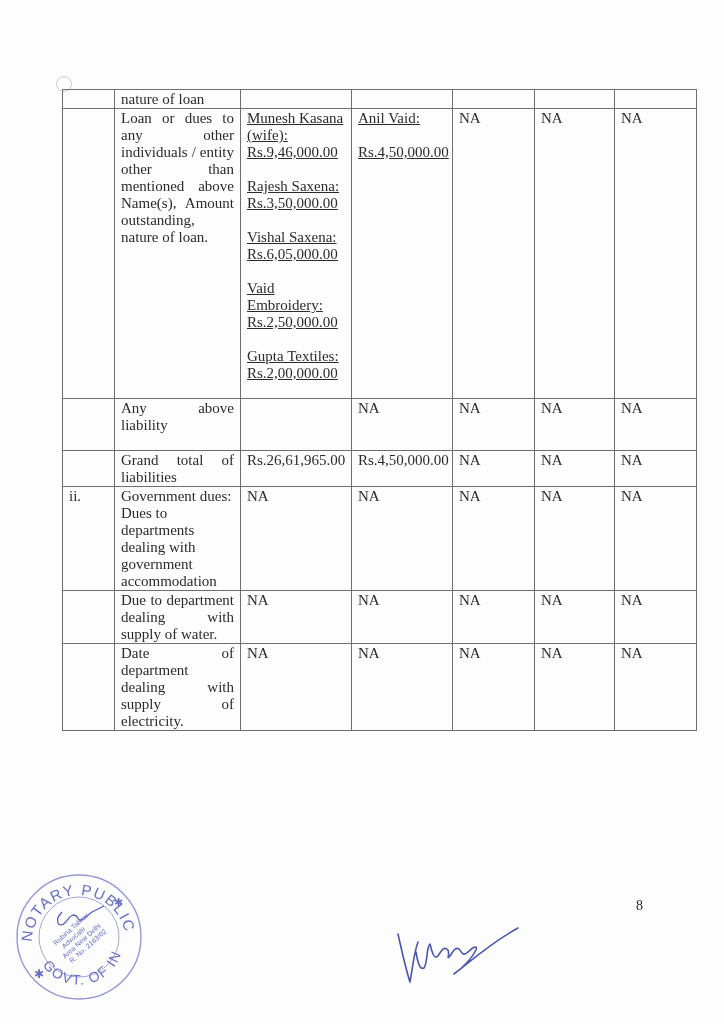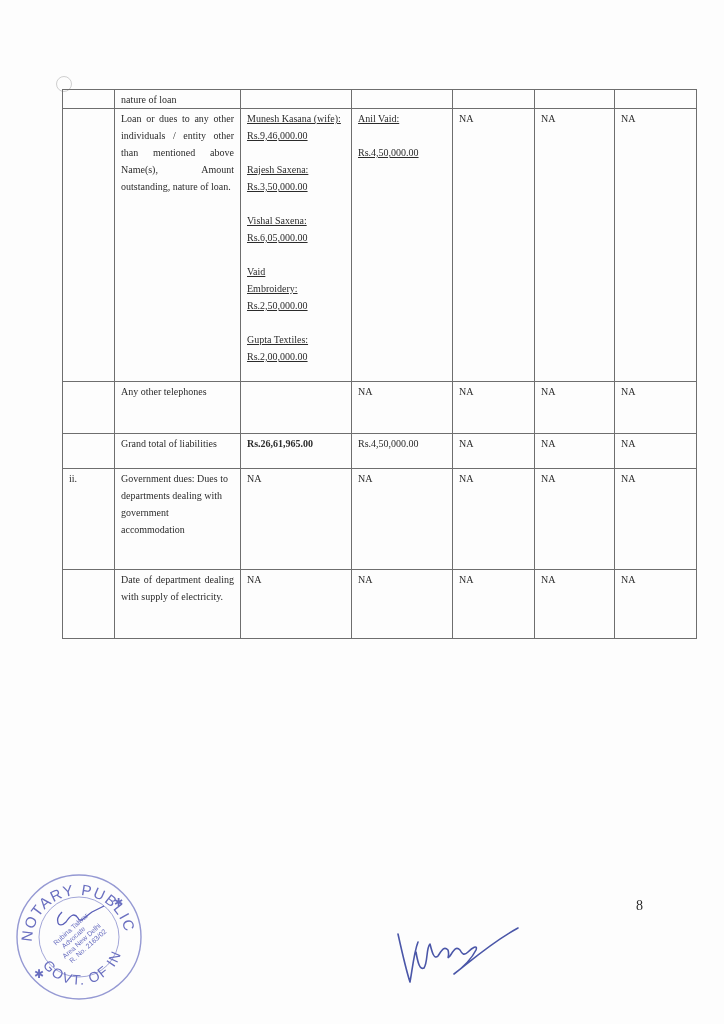--- a/index.html
+++ b/index.html
@@ -5,28 +5,28 @@
   html, body { margin: 0; padding: 0; }
   body {
     width: 724px; height: 1024px; background: #ffffff; position: relative;
     font-family: "Liberation Serif", "DejaVu Serif", serif; color: #2b2b2b;
     overflow: hidden;
   }
   .page { position: absolute; left: 0; top: 0; width: 724px; height: 1024px; background: #fdfdfd; }
   .punch-hole { position: absolute; left: 56px; top: 76px; width: 14px; height: 14px; border: 1px solid #cfcfcf; border-radius: 50%; }
   table.liab {
     position: absolute; left: 62px; top: 89px; border-collapse: collapse;
-    table-layout: fixed; width: 634px; font-size: 10px; line-height: 17px;
+    table-layout: fixed; width: 634px; font-size: 15px; line-height: 17px;
   }
   table.liab td {
     border: 1px solid #6e6e6e; vertical-align: top; padding: 1px 6px 0 6px;
     overflow: hidden;
   }
   td.desc { text-align: justify; text-align-last: left; }
-  .bold { font-weight: bold; }
+  .bold { font-weight: normal; }
   .entry { margin-bottom: 17px; }
   .entry:last-child { margin-bottom: 16px; }
   .entry-name, .entry-amt { display: block; text-decoration: underline; }
   .gap { display:block; height: 17px; }
   .pagenum { position: absolute; left: 636px; top: 898px; font-size: 14px; }
   .stamp { position: absolute; left: 14px; top: 872px; width: 130px; height: 130px; }
   .signature { position: absolute; left: 392px; top: 912px; width: 130px; height: 76px; }
 </style>
 </head>
 <body>
@@ -88,41 +88,50 @@
           <span class="entry-amt">Rs.4,50,000.00</span>
         </div>
       </td>
       <td>NA</td>
       <td>NA</td>
       <td>NA</td>
     </tr>
 
     <tr style="height:52px">
       <td></td>
-      <td class="desc">Any other telephones</td>
+      <td class="desc">Any above liability</td>
       <td></td>
       <td>NA</td>
       <td>NA</td>
       <td>NA</td>
       <td>NA</td>
     </tr>
 
     <tr style="height:35px">
       <td></td>
       <td class="desc" style="text-align-last:auto">Grand total of liabilities</td>
       <td class="bold">Rs.26,61,965.00</td>
       <td>Rs.4,50,000.00</td>
       <td>NA</td>
       <td>NA</td>
       <td>NA</td>
     </tr>
 
     <tr style="height:101px">
       <td>ii.</td>
       <td>Government dues: Dues to departments dealing with government accommodation</td>
+      <td>NA</td>
+      <td>NA</td>
+      <td>NA</td>
+      <td>NA</td>
+      <td>NA</td>
+    </tr>
+    <tr style="height:51px">
+      <td></td>
+      <td class="desc">Due to department dealing with supply of water.</td>
       <td>NA</td>
       <td>NA</td>
       <td>NA</td>
       <td>NA</td>
       <td>NA</td>
     </tr>
     <tr style="height:69px">
       <td></td>
       <td class="desc">Date of department dealing with supply of electricity.</td>
       <td>NA</td>

